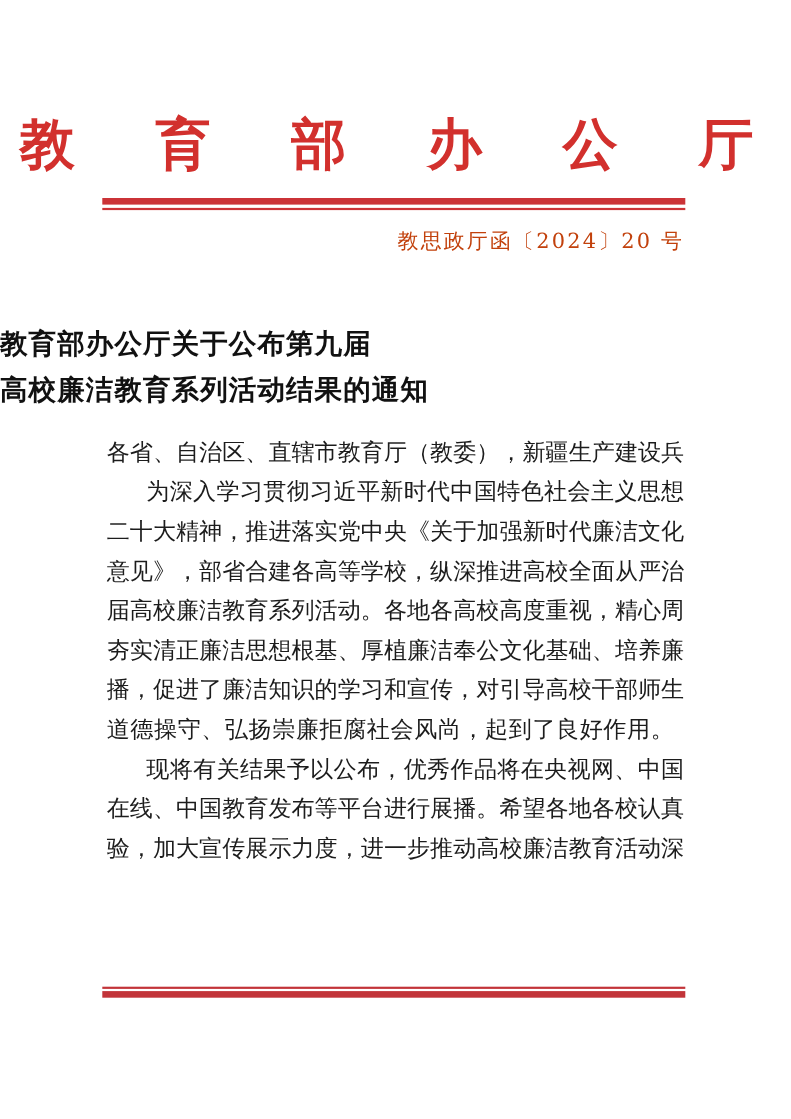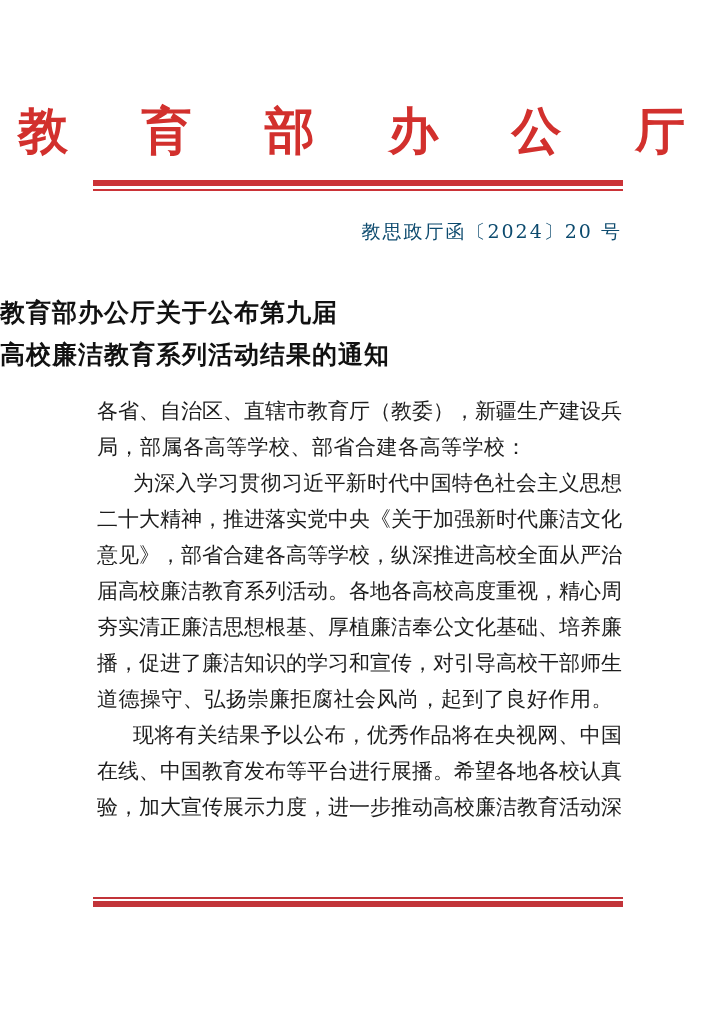--- a/index.html
+++ b/index.html
@@ -40,24 +40,23 @@
   .rule-bottom-thin  { top: 897px; height: 2px; background: #c23439; }
   .rule-bottom-thick { top: 901px; height: 6px; background: #c23439; }
 
   
   .doc-number {
     position: absolute;
     top: 205px;
     right: 97px;
     font-size: 19px;
     line-height: 28px;
-    color: #0c4a6e;
+    color: #c2410c;
     letter-spacing: 2px;
     white-space: nowrap;
-    margin-top: 12px;
   }
 
   
   .notice-title {
     position: absolute;
     top: 292px;
     left: 0;
     right: 0;
     color: #111111;
     font-weight: bold;
@@ -103,21 +102,20 @@
 
   <div class="doc-number">教思政厅函〔2024〕20 号</div>
 
   <div class="notice-title">
     <div>教育部办公厅关于公布第九届</div>
     <div>高校廉洁教育系列活动结果的通知</div>
   </div>
 
   <div class="body-block">
     <div class="body-line fill">各省、自治区、直辖市教育厅（教委），新疆生产建设兵团教育</div>
-    <div class="body-line">局，部属各高等学校、部省合建各高等学校：</div>
     <div class="body-line fill indent">为深入学习贯彻习近平新时代中国特色社会主义思想和党的</div>
     <div class="body-line fill">二十大精神，推进落实党中央《关于加强新时代廉洁文化建设的</div>
     <div class="body-line fill">意见》，部省合建各高等学校，纵深推进高校全面从严治党，</div>
     <div class="body-line fill">届高校廉洁教育系列活动。各地各高校高度重视，精心周密组</div>
     <div class="body-line fill">夯实清正廉洁思想根基、厚植廉洁奉公文化基础、培养廉洁自律</div>
     <div class="body-line fill">播，促进了廉洁知识的学习和宣传，对引导高校干部师生进一步</div>
     <div class="body-line">道德操守、弘扬崇廉拒腐社会风尚，起到了良好作用。</div>
     <div class="body-line fill indent">现将有关结果予以公布，优秀作品将在央视网、中国大学生</div>
     <div class="body-line fill">在线、中国教育发布等平台进行展播。希望各地各校认真总结经</div>
     <div class="body-line fill">验，加大宣传展示力度，进一步推动高校廉洁教育活动深入全面</div>

